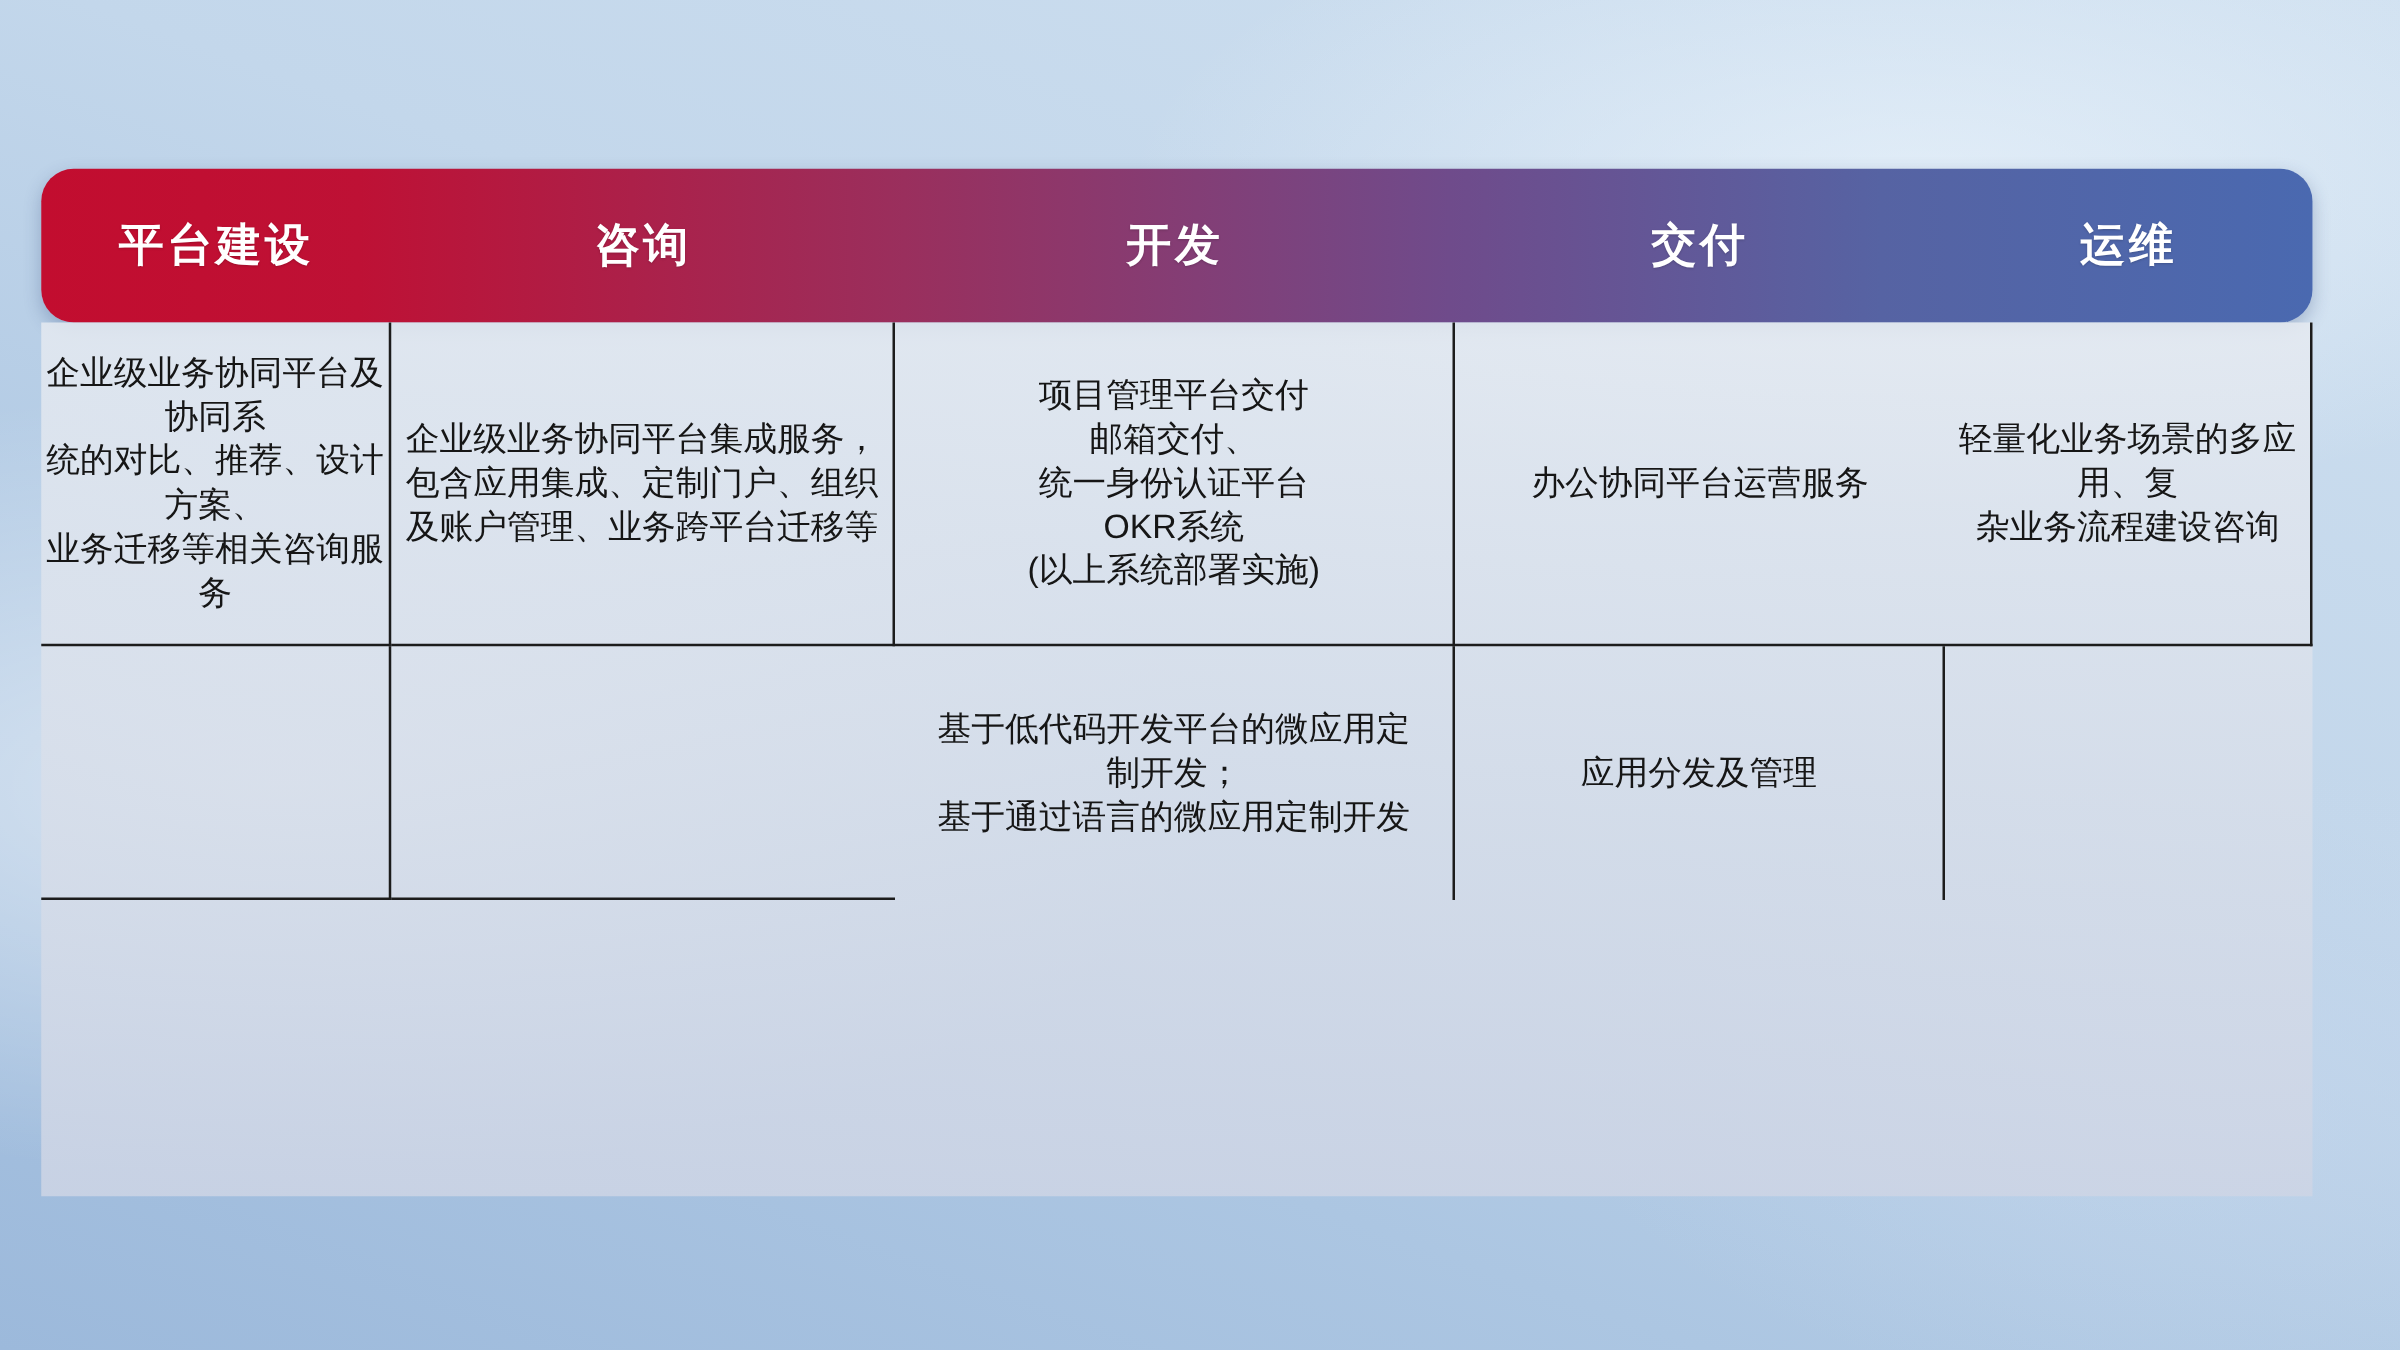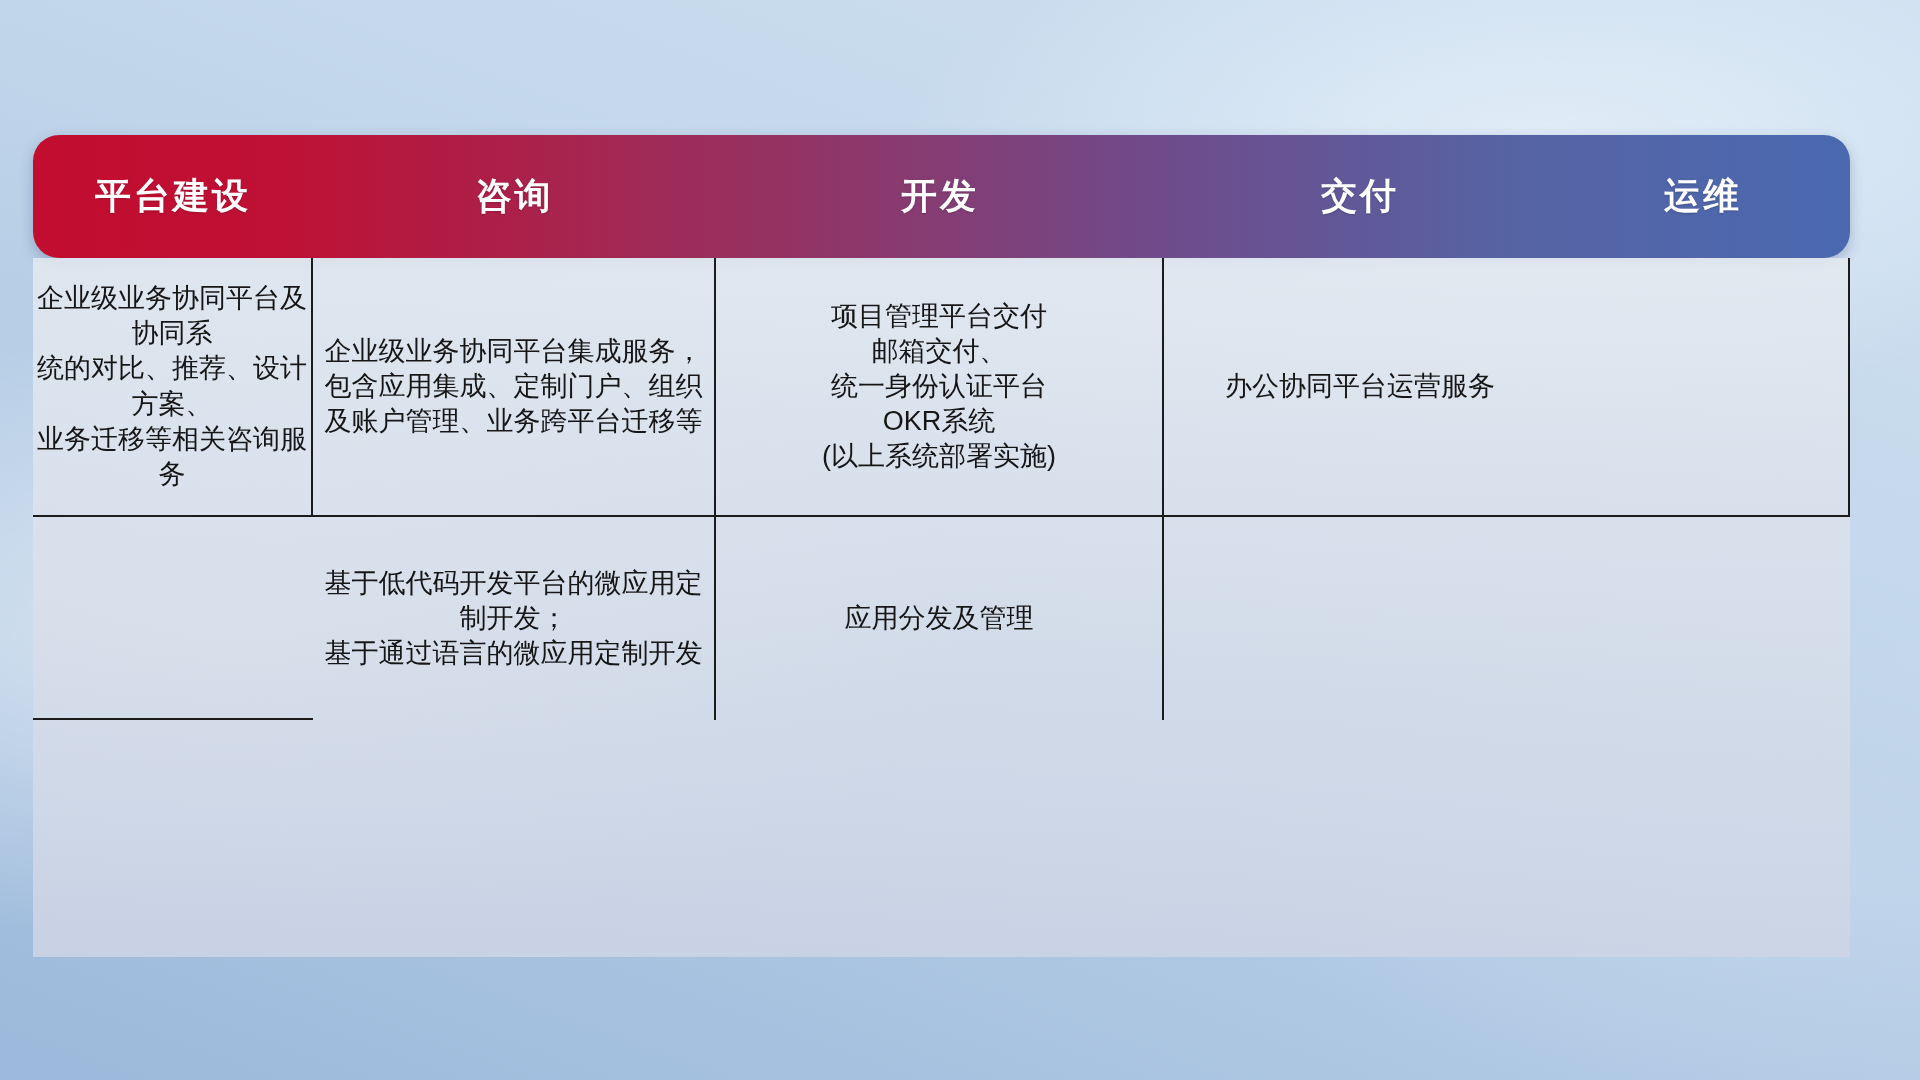--- a/index.html
+++ b/index.html
@@ -70,20 +70,22 @@
       <div class="td br bb">企业级业务协同平台集成服务，
 包含应用集成、定制门户、组织
 及账户管理、业务跨平台迁移等</div>
       <div class="td br bb">项目管理平台交付
 邮箱交付、
 统一身份认证平台
 OKR系统
 (以上系统部署实施)</div>
       <div class="td bb">办公协同平台运营服务</div>
 
+      <div class="td br bb">轻量化业务场景的多应用、复
+杂业务流程建设咨询</div>
       <div class="td br bb"></div>
       <div class="td bb"></div>
 
       <div class="td br">基于低代码开发平台的微应用定
 制开发；
 基于通过语言的微应用定制开发</div>
       <div class="td br">应用分发及管理</div>
       <div class="td"></div>
     </div>
 

